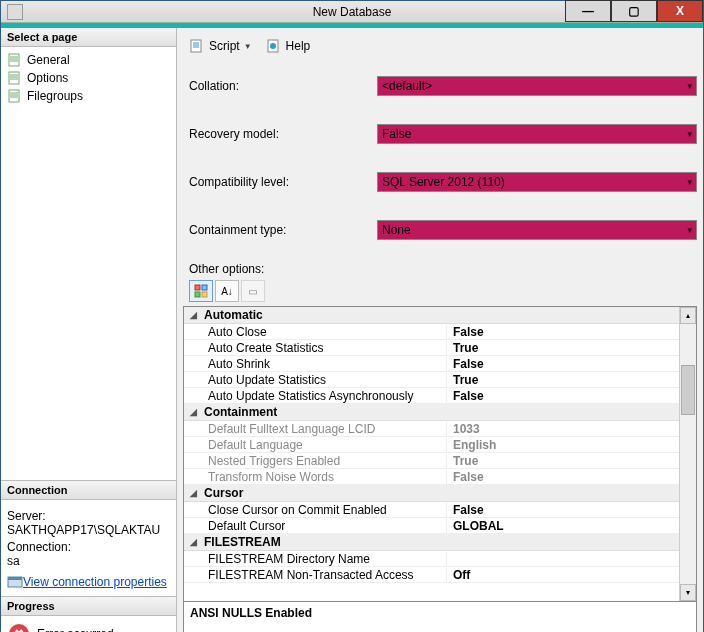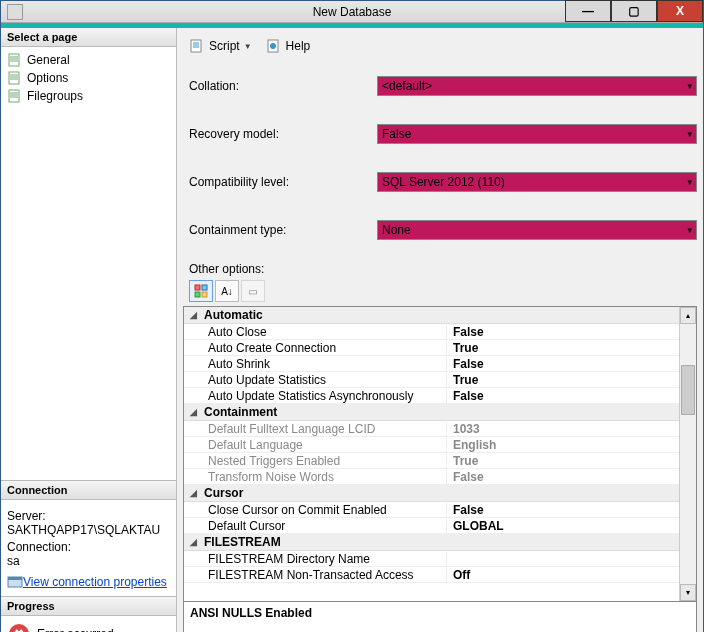--- a/index.html
+++ b/index.html
@@ -188,21 +188,21 @@
       </div>
 
       <div class="grid">
         <div class="gridbody" id="gridbody">
             <div class="gsec"><span class="tri">◢</span>Automatic</div>
             <div class="grprow">
               <div class="gk">Auto Close</div>
               <div class="gv">False</div>
             </div>
             <div class="grprow">
-              <div class="gk">Auto Create Connection</div>
+              <div class="gk">Auto Create Statistics</div>
               <div class="gv">True</div>
             </div>
             <div class="grprow">
               <div class="gk">Auto Shrink</div>
               <div class="gv">False</div>
             </div>
             <div class="grprow">
               <div class="gk">Auto Update Statistics</div>
               <div class="gv">True</div>
             </div>

